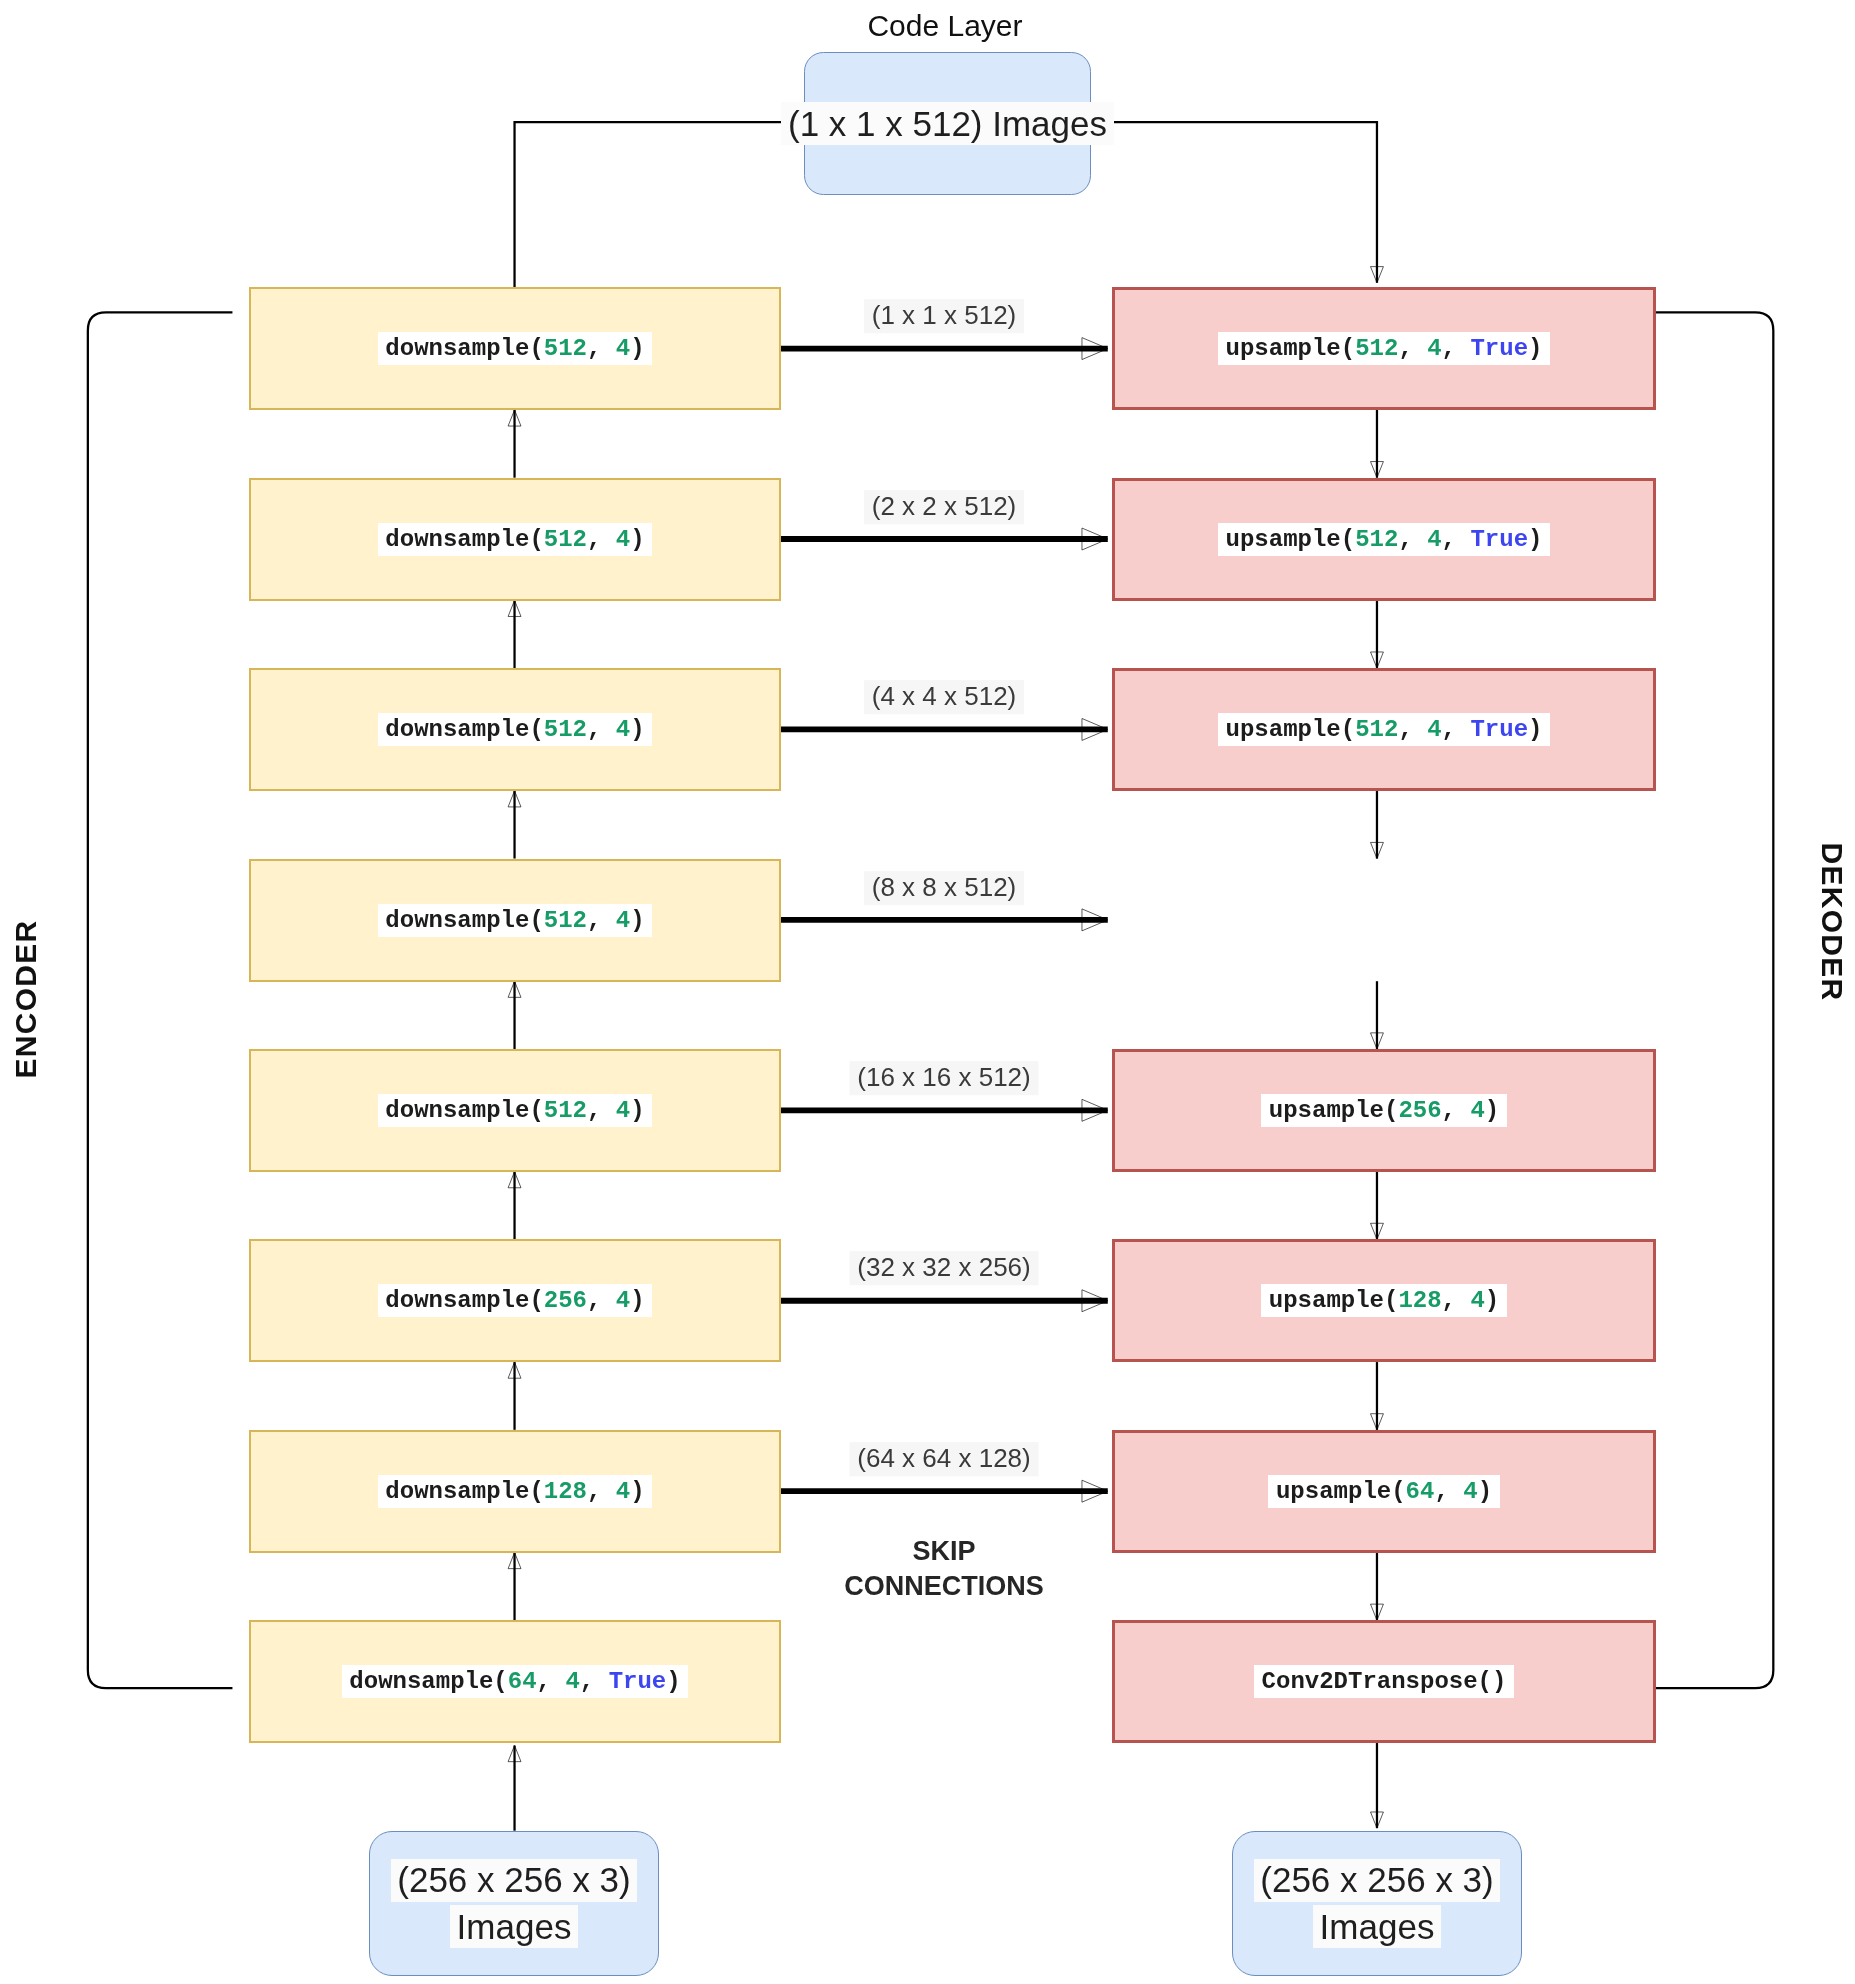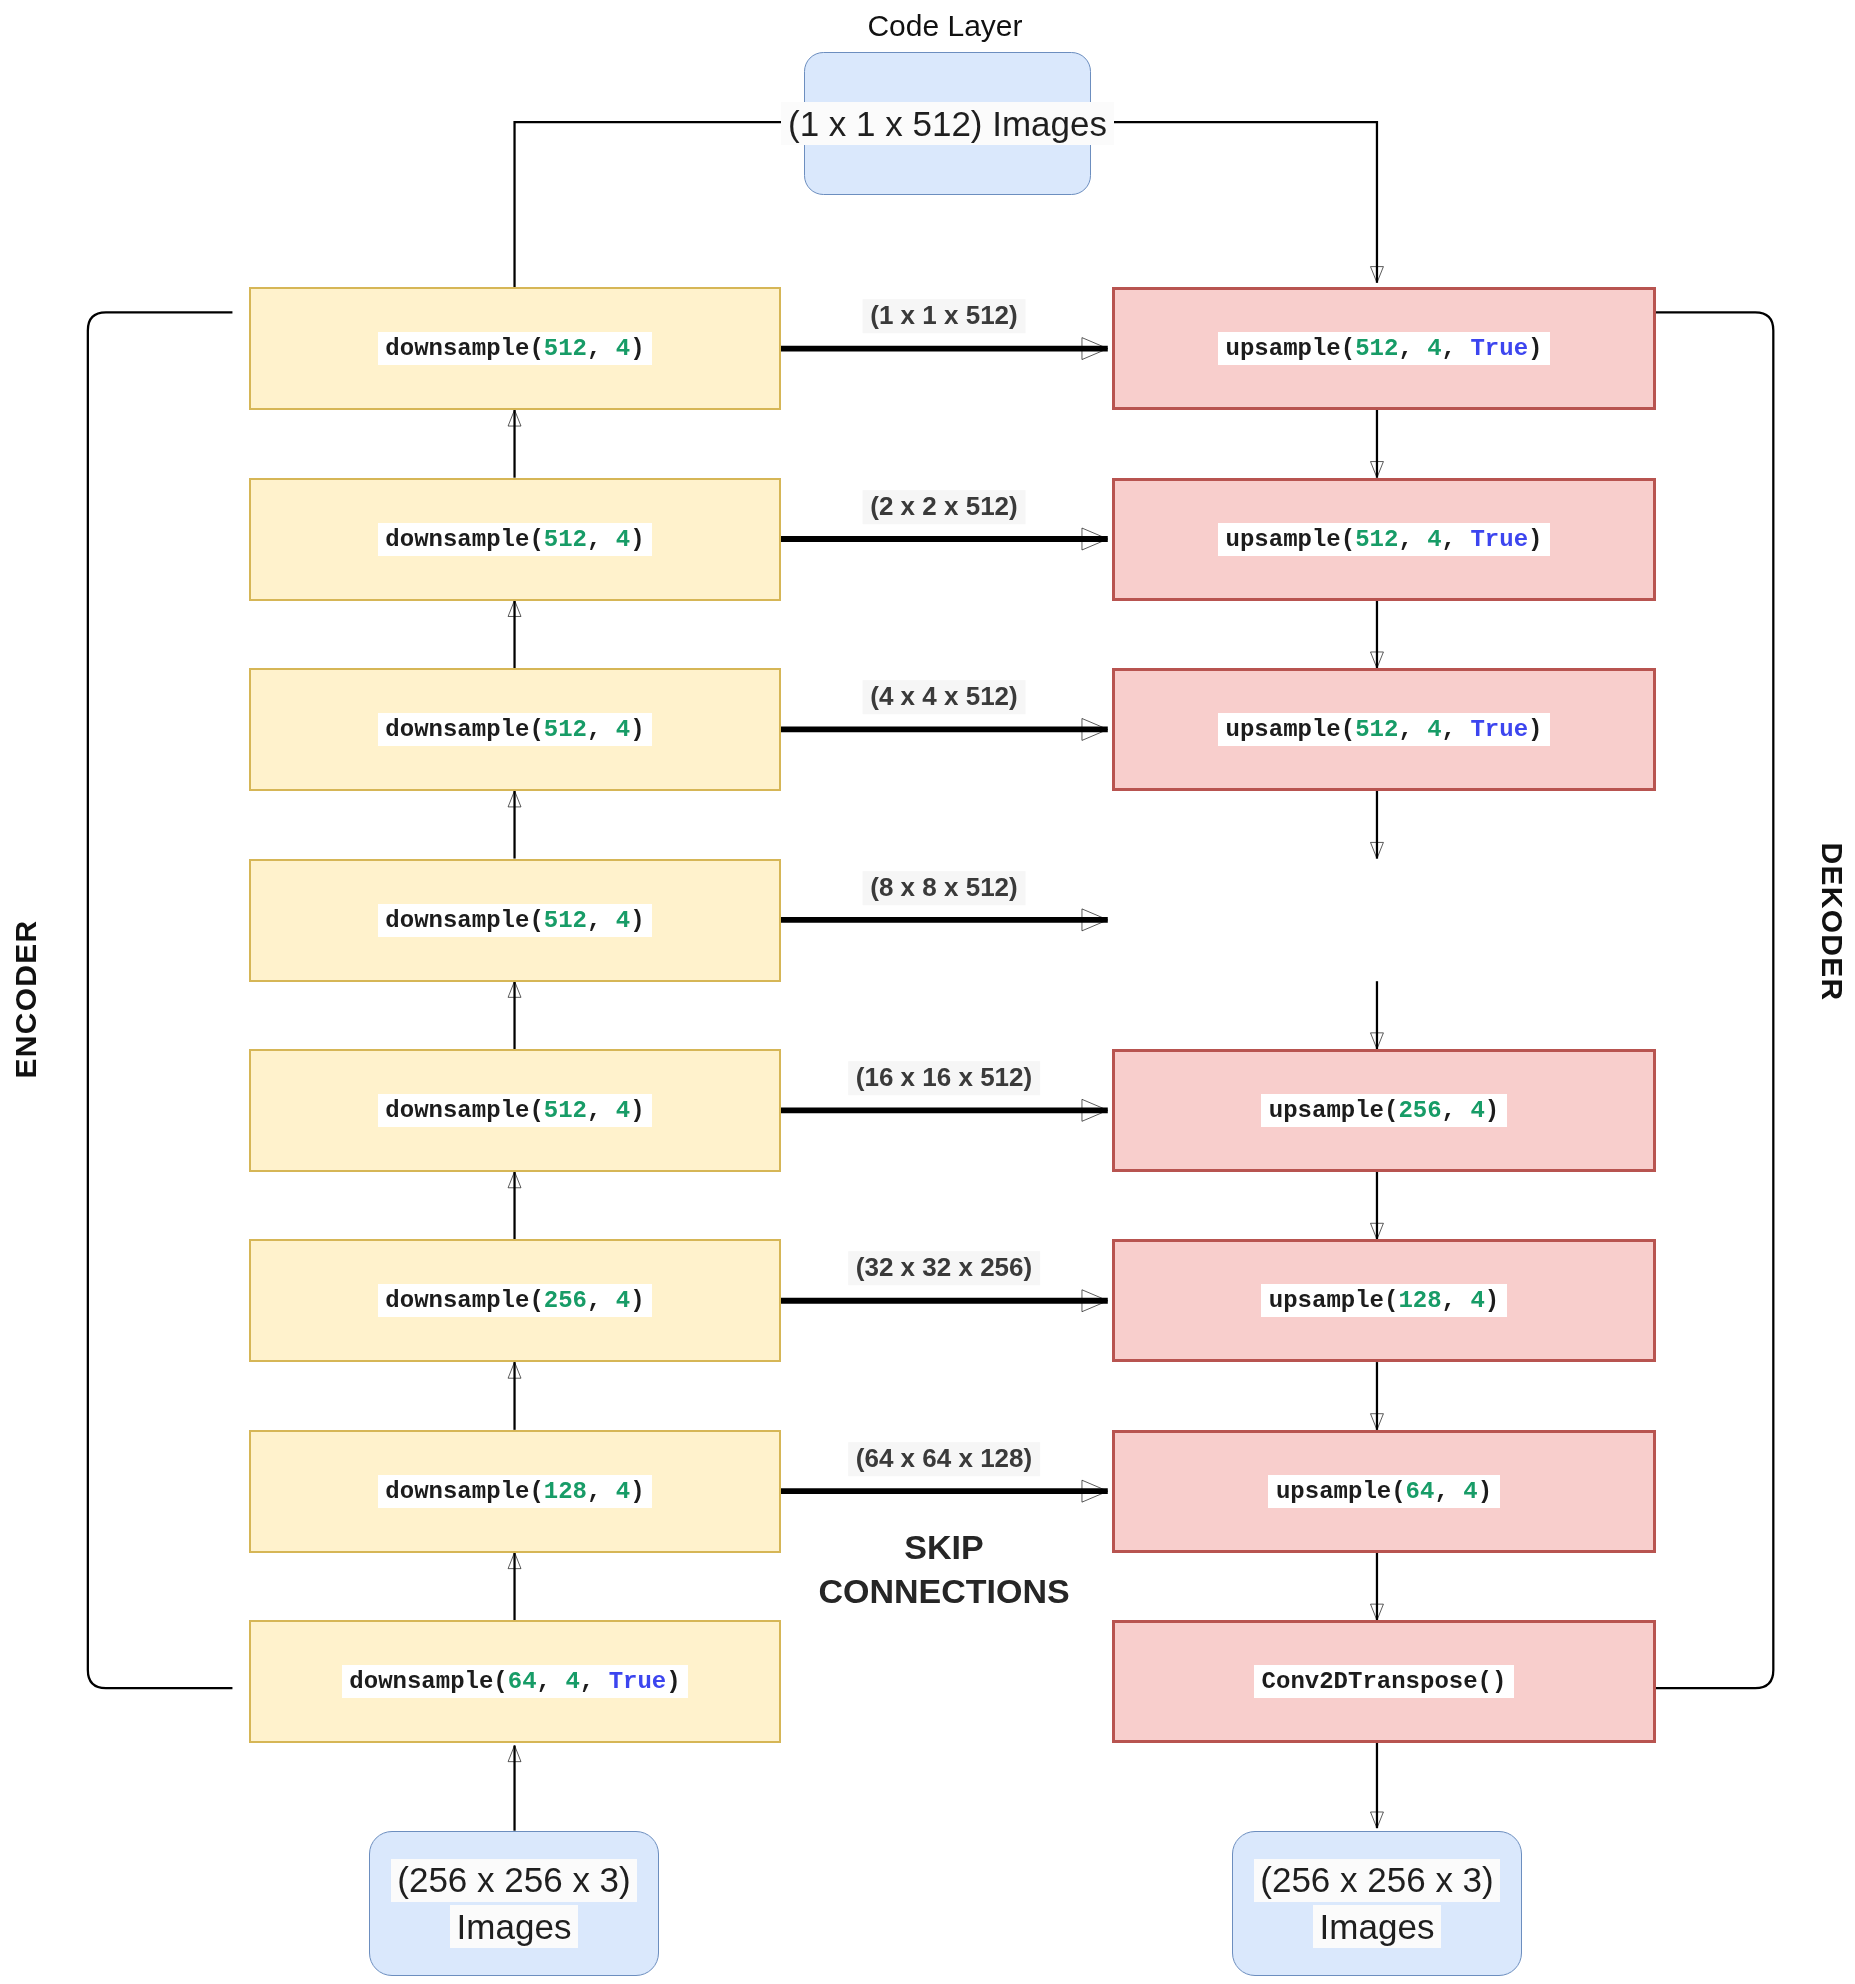--- a/index.html
+++ b/index.html
@@ -37,29 +37,29 @@
   .down-box{left:249px;width:532px;background:var(--enc-fill);border:2.6px solid var(--enc-border);}
   .up-box{left:1112px;width:544px;background:var(--dec-fill);border:3.9px solid var(--dec-border);align-items:center;}
   .code-chip{
     background:#ffffff;padding:2.6px 7.7px;white-space:nowrap;
     font-family:"Liberation Mono", monospace;font-weight:700;font-size:24px;color:#1c1c1c;
   }
   .code-chip .g{color:var(--code-green);}
   .code-chip .b{color:var(--code-blue);}
   .dim-chip{
     position:absolute;left:944px;top:29px;transform:translate(-50%,-50%);
-    background:#f6f6f6;padding:1.3px 7.7px;font-size:26px;color:#3a3a3a;white-space:nowrap;font-weight:bold;
+    background:#f6f6f6;padding:1.3px 7.7px;font-size:26px;color:#3a3a3a;white-space:nowrap;
   }
   .side-label{
     position:absolute;transform-origin:center;white-space:nowrap;
     font-weight:700;font-size:30px;color:#111;letter-spacing:1.3px;
   }
   .skip-label{
     position:absolute;left:944px;top:1569px;transform:translate(-50%,-50%);
-    text-align:center;font-weight:700;font-size:34px;color:#262626;line-height:1.3;
+    text-align:center;font-weight:700;font-size:27px;color:#262626;line-height:1.3;
   }
 </style>
 </head>
 <body>
 
 <svg id="wires" width="1856" height="1985" viewBox="0 0 2875 3075">
   <defs>
     <marker id="arrow" markerUnits="userSpaceOnUse" markerWidth="30" markerHeight="24" refX="27" refY="12" orient="auto">
       <path d="M2,2 L27,12 L2,22 Z" fill="#000" stroke="none"></path>
     </marker>

